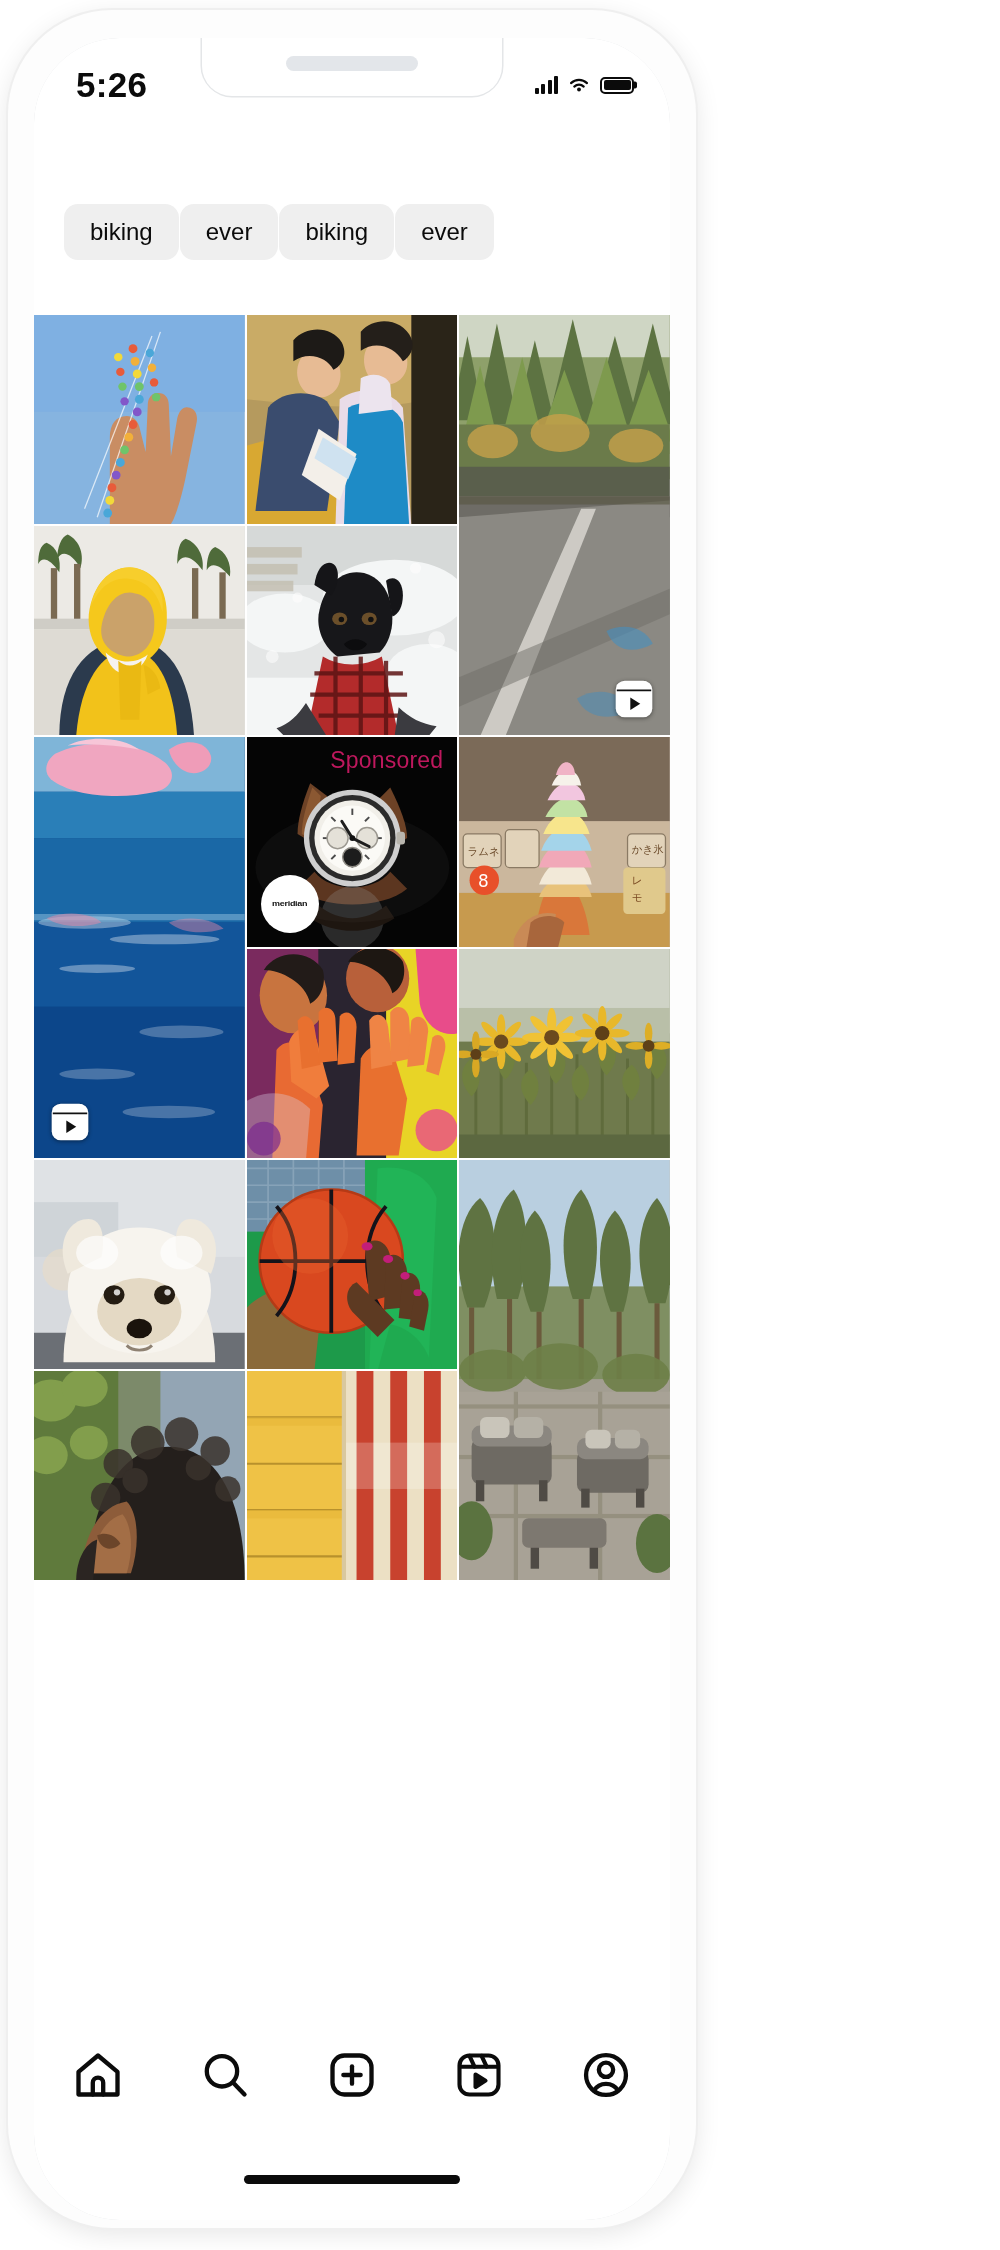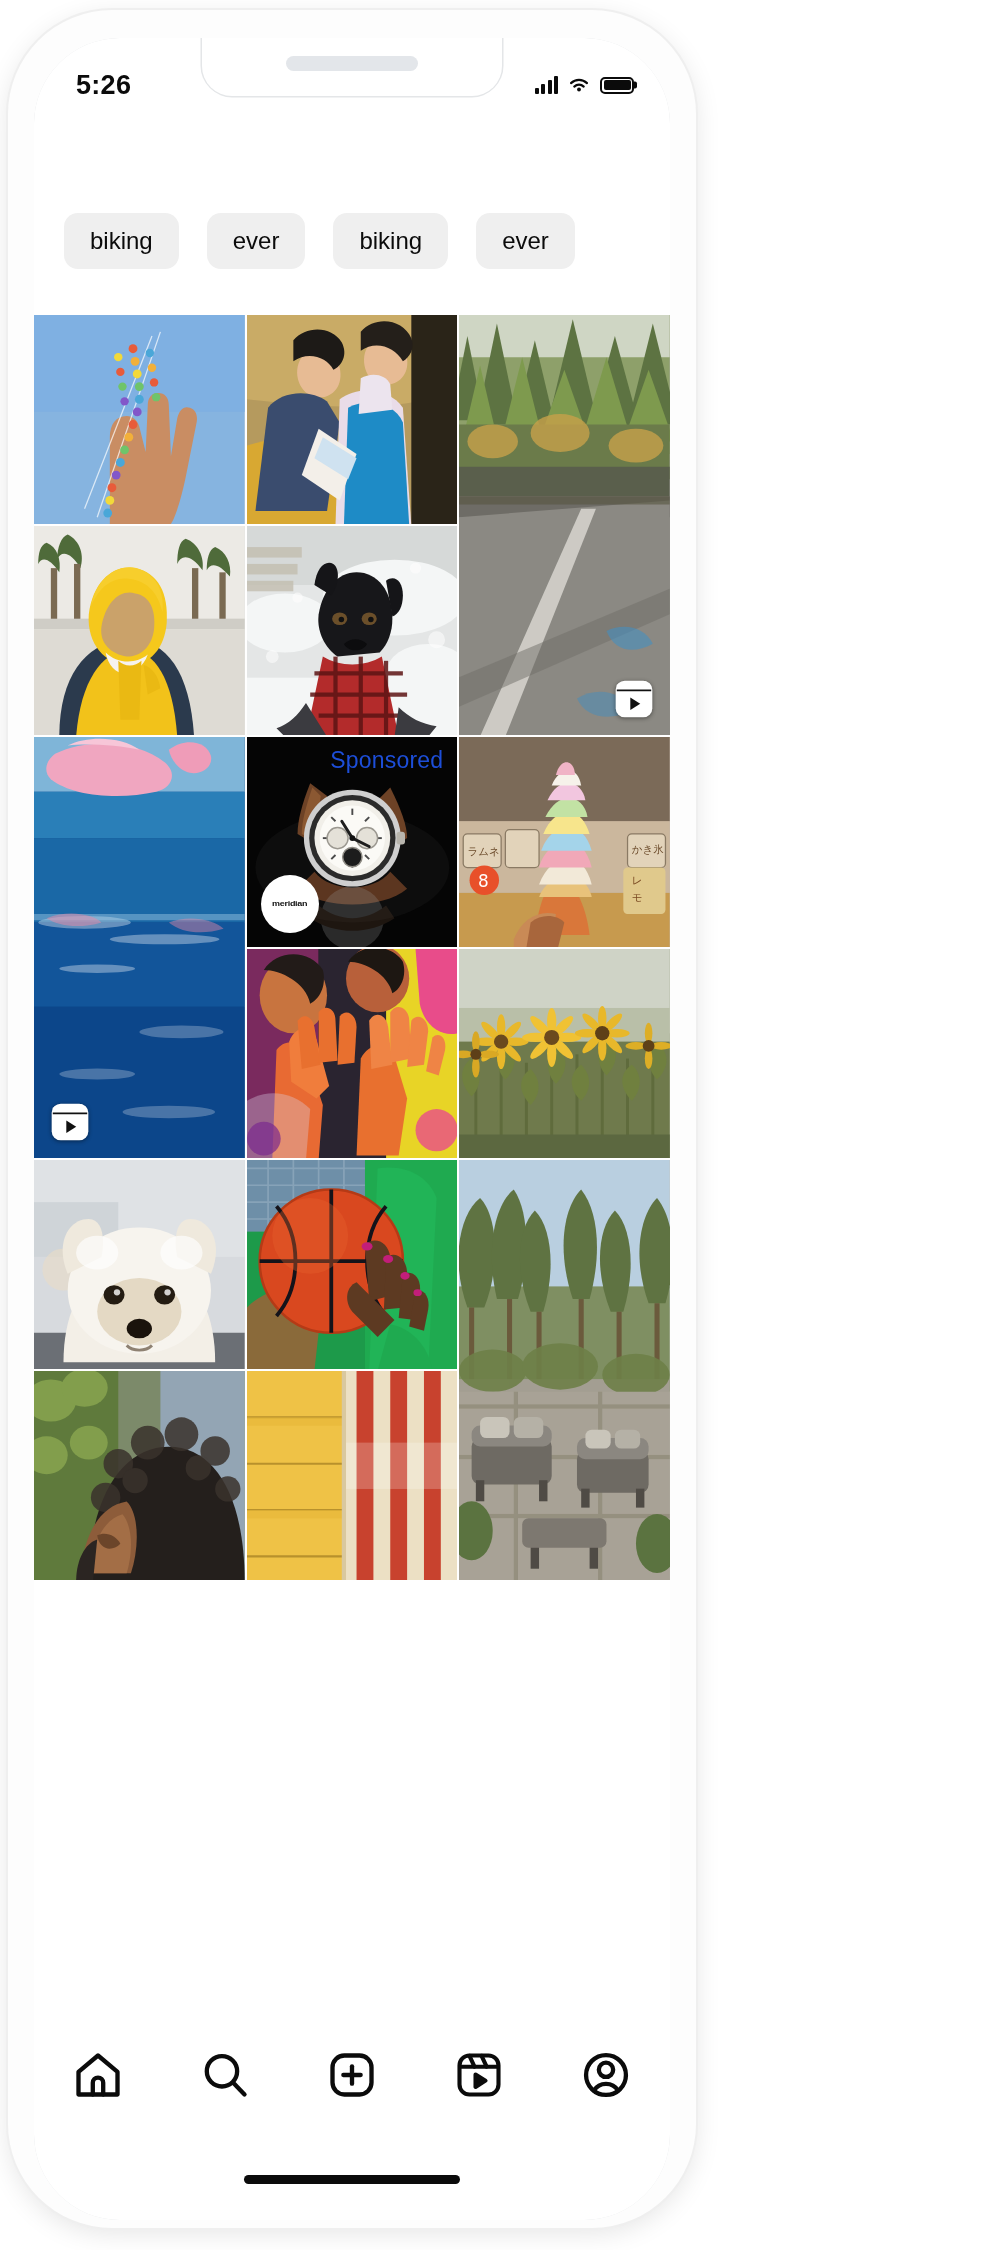--- a/index.html
+++ b/index.html
@@ -68,21 +68,21 @@
     position: absolute;
     left: 0; top: 0;
     width: 636px; height: 78px;
     z-index: 14;
     display: flex;
     align-items: center;
     justify-content: space-between;
     padding: 16px 36px 0 42px;
   }
   .status-time {
-    font-size: 27px;
+    font-size: 35px;
     font-weight: 700;
     letter-spacing: .3px;
     color: #0b0b0b;
   }
   .status-icons {
     display: flex;
     align-items: center;
     gap: 9px;
   }
   .signal { display: flex; align-items: flex-end; gap: 2.5px; height: 18px; }
@@ -112,22 +112,21 @@
     background: #0b0b0b;
     border-radius: 2px;
   }
 
   
   .pills {
     position: absolute;
     left: 0; top: 166px;
     width: 636px; height: 74px;
     display: flex;
-    align-items: center;
-    gap: 28px;
+    gap: 1px;
     padding-left: 30px;
     overflow: hidden;
     z-index: 6;
     background: #ffffff;
   }
   .pill {
     flex: 0 0 auto;
     height: 56px;
     padding: 0 26px;
     display: flex;
@@ -167,21 +166,21 @@
     z-index: 3;
     filter: drop-shadow(0 1px 2px rgba(0,0,0,.45));
   }
   .badge-br { right: 14px; bottom: 14px; }
   .badge-bl { left: 14px; bottom: 14px; }
 
   .sponsored-label {
     position: absolute;
     top: 10px; right: 14px;
     z-index: 4;
-    color: #1d4ed8;
+    color: #be185d;
     font-size: 23px;
     font-weight: 500;
     letter-spacing: .2px;
   }
   .sponsor-logo {
     position: absolute;
     left: 14px; bottom: 14px;
     width: 58px; height: 58px;
     border-radius: 50%;
     background: #ffffff;

